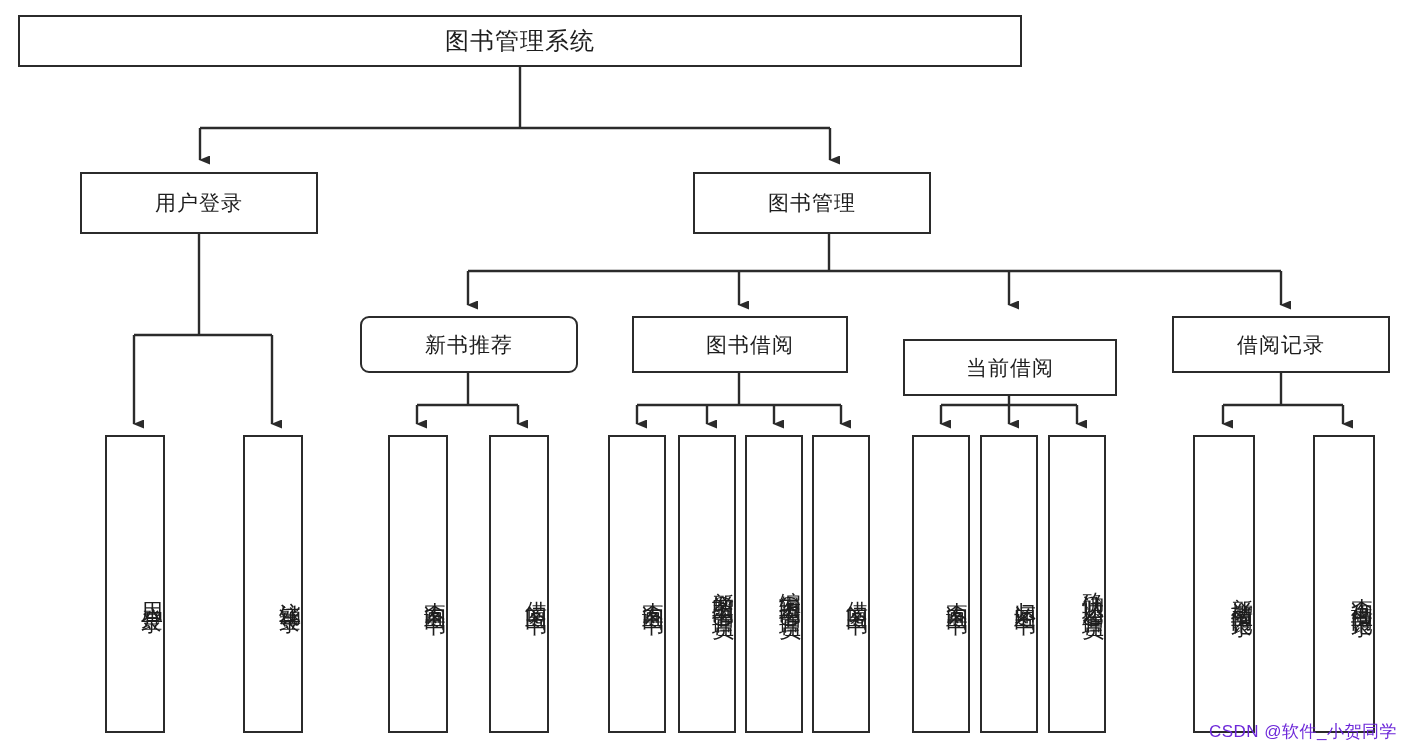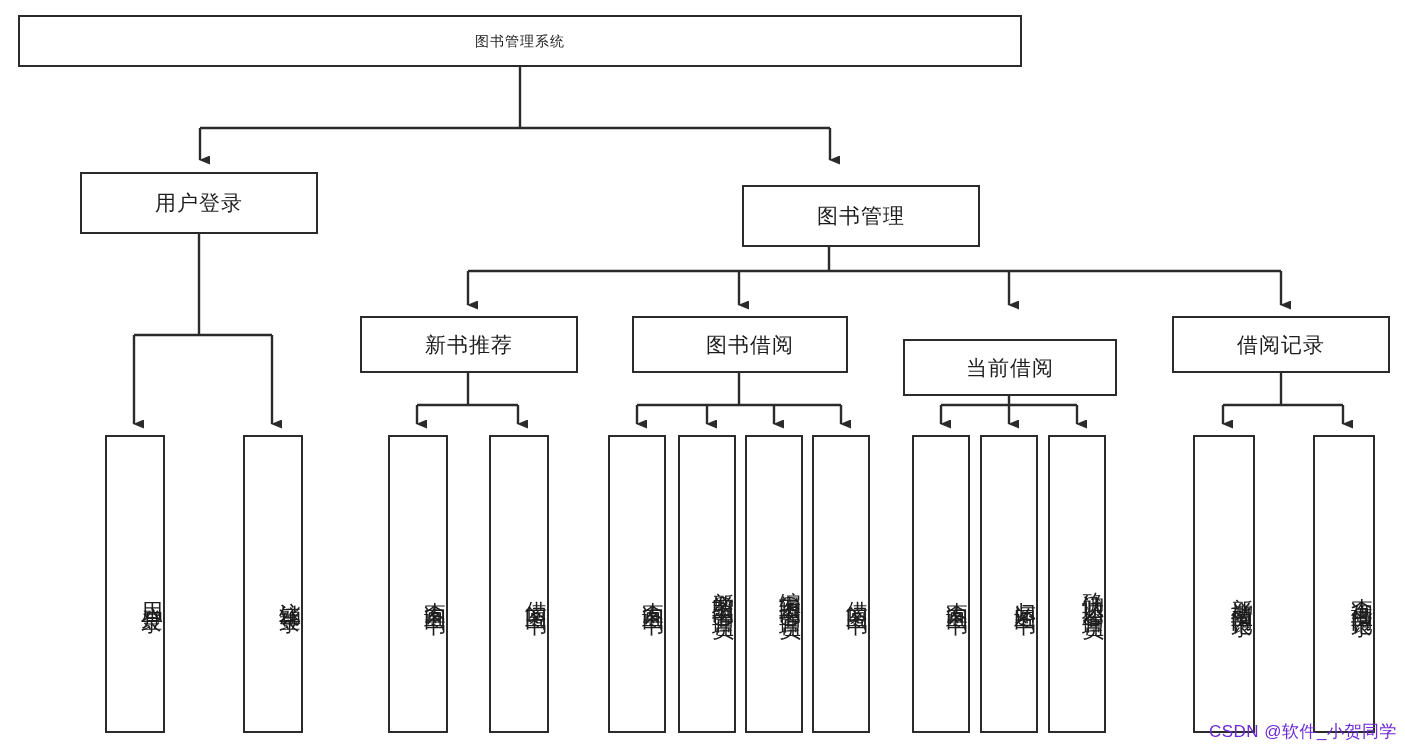--- a/index.html
+++ b/index.html
@@ -35,21 +35,22 @@
     align-items: center;
     justify-content: center;
     color: #1d1d1d;
   }
   .node.horiz {
     font-size: 21px;
     letter-spacing: 1px;
     line-height: 1.2;
   }
   .node.root {
-    font-size: 14px;
+    font-size: 24px;
+    font-family: Liberation Serif, serif;
   }
   .node.vert {
     writing-mode: vertical-rl;
     text-orientation: upright;
     align-items: flex-start;
     justify-content: center;
     padding-top: 16px;
     font-size: 22px;
     letter-spacing: 4px;
     line-height: 1.0;
@@ -126,25 +127,25 @@
   </svg>
 
   <div class="node horiz root" style="left:18px; top:15px; width:1004px; height:52px;">
     <span>图书管理系统</span>
   </div>
 
   <div class="node horiz" style="left:80px; top:172px; width:238px; height:62px;">
     <span>用户登录</span>
   </div>
 
-  <div class="node horiz" style="left:742px; top:172px; width:238px; height:62px;margin-top:13px;">
+  <div class="node horiz" style="left:693px; top:172px; width:238px; height:62px;">
     <span>图书管理</span>
   </div>
 
-  <div class="node horiz" style="left:360px; top:316px; width:218px; height:57px;">
+  <div class="node horiz" style="left:360px; top:316px; width:218px; height:57px;border-radius:9px;">
     <span>新书推荐</span>
   </div>
 
   <div class="node horiz" style="left:632px; top:316px; width:216px; height:57px;padding-left:20px;">
     <span>图书借阅</span>
   </div>
 
   <div class="node horiz" style="left:903px; top:316px; width:214px; height:57px;margin-top:23px;">
     <span>当前借阅</span>
   </div>

